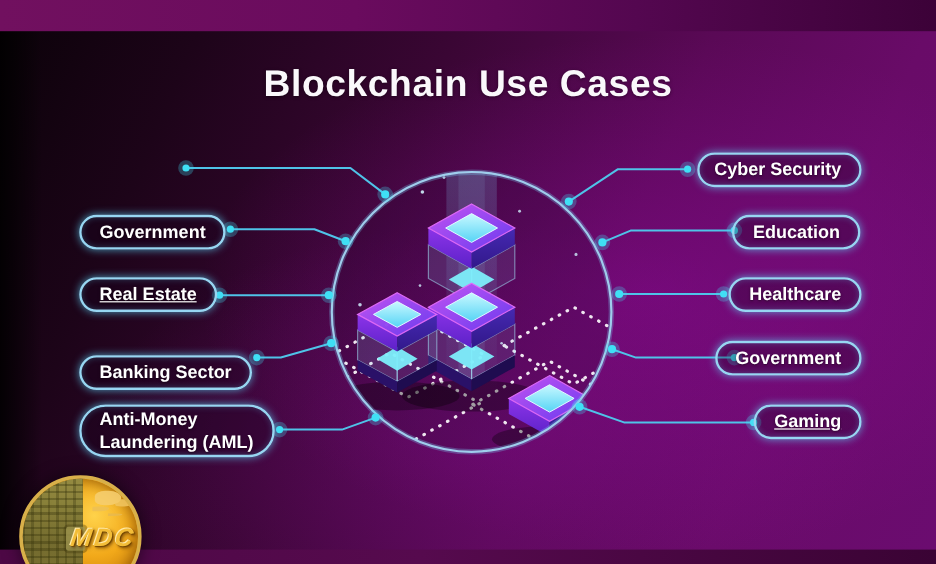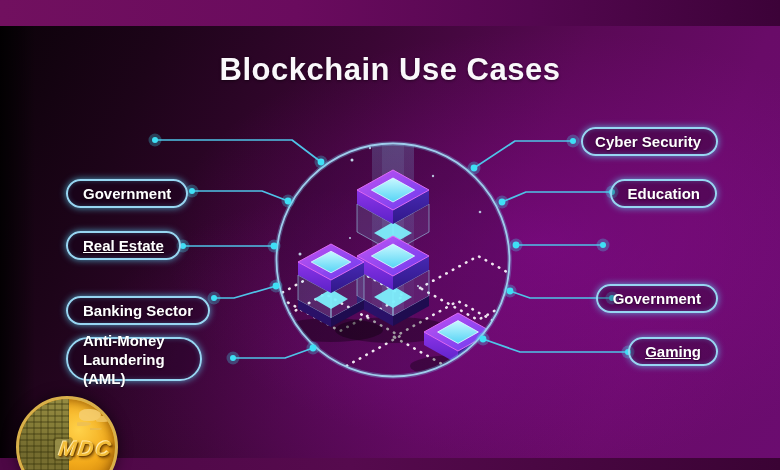--- a/index.html
+++ b/index.html
@@ -37,21 +37,21 @@
     padding:3px 15px; border:2px solid #97d6f2; border-radius:999px;
     background:rgba(22,4,30,.30); color:#ffffff; font-weight:bold; font-size:15px;
     line-height:19px; white-space:nowrap;
     box-shadow:0 0 7px rgba(90,210,245,.75), inset 0 0 5px rgba(90,210,245,.28);
     text-shadow:0 1px 2px rgba(0,0,0,.5);
   }
   .lp0 { left:66px;  top:126px; }
   .lp1 { left:66px;  top:179px; }
   .lp2 { left:66px;  top:231px;text-decoration:underline; }
   .lp3 { left:66px;  top:296px;text-align:center; }
-  .lp4 { left:66px;  top:337px; width:136px; height:44px; border-radius:24px;
+  .lp4 { left:66px;  top:337px; width:163px; height:44px; border-radius:24px;
          white-space:normal; justify-content:flex-start; line-height:19px; }
   .rp0 { right:62px; top:127px;padding-left:12px; }
   .rp1 { right:63px; top:179px; }
   .rp2 { right:62px; top:231px; }
   .rp3 { right:62px; top:284px; }
   .rp4 { right:62px; top:337px;text-decoration:underline; }
 
   .coin {
     position:absolute; left:16px; top:396px; width:102px; height:102px; z-index:7;
     border-radius:50%; border:3px solid #d8b04a; overflow:hidden;
@@ -264,20 +264,23 @@
   <div class="pill lp4">
     <span>Anti-Money Laundering (AML)</span>
   </div>
 
   <div class="pill rp0">
     <span>Cyber Security</span>
   </div>
   <div class="pill rp1">
     <span>Education</span>
   </div>
+  <div class="pill rp2">
+    <span>Healthcare</span>
+  </div>
   <div class="pill rp3">
     <span>Government</span>
   </div>
   <div class="pill rp4">
     <span>Gaming</span>
   </div>
 
   <div class="coin">
     <div class="coin-left"></div>
     <div class="coin-map"></div>

